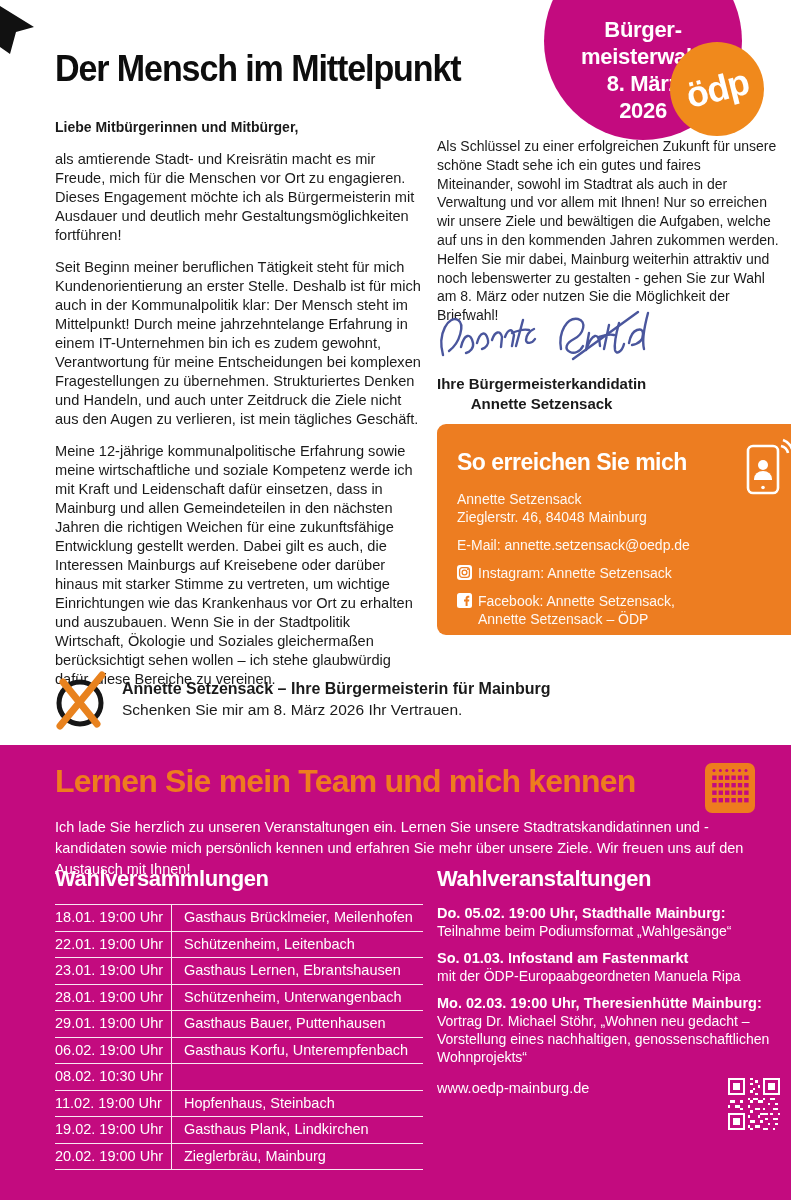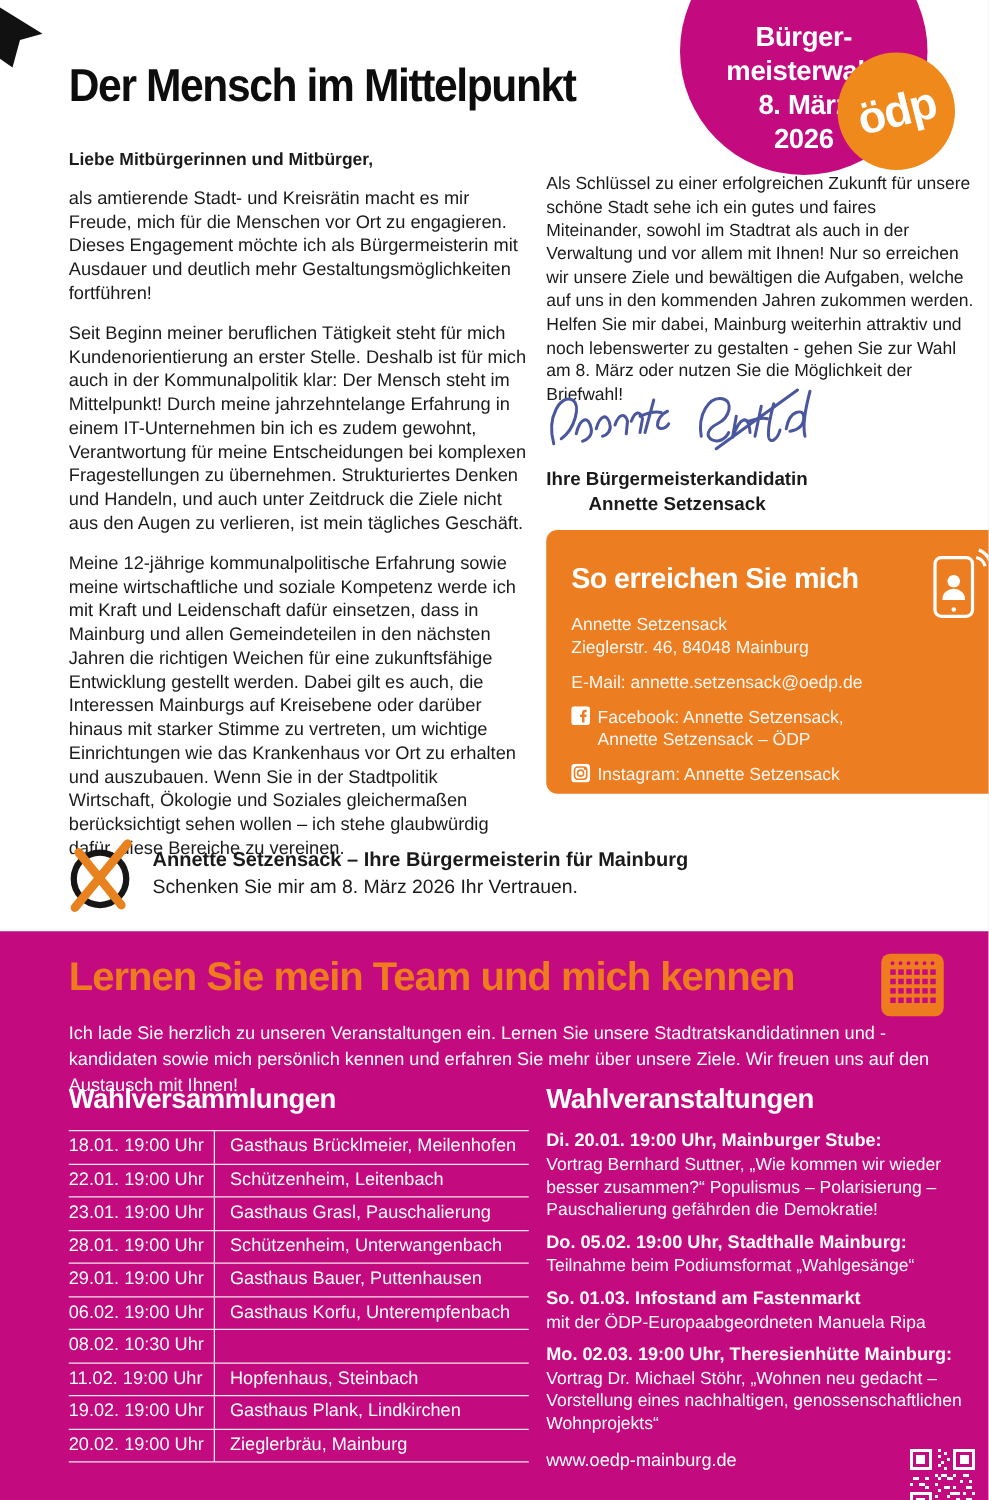--- a/index.html
+++ b/index.html
@@ -119,36 +119,36 @@
       <circle cx="19" cy="50.5" r="1.8" fill="#fff"></circle>
       <path d="M37,9 a9,9 0 0 1 7,7" fill="none" stroke="#fff" stroke-width="2.6"></path>
       <path d="M39,3 a15,15 0 0 1 9,9" fill="none" stroke="#fff" stroke-width="2.6"></path>
     </svg>
     <div class="contact-title">So erreichen Sie mich</div>
     <div class="contact-line">Annette Setzensack</div>
     <div class="contact-line">Zieglerstr. 46, 84048 Mainburg</div>
     <div class="contact-line contact-gap">E-Mail: annette.setzensack@oedp.de</div>
     <div class="sns-row">
       <svg class="sns-icon" width="15" height="15" viewBox="0 0 15 15">
+        <rect x="0" y="0" width="15" height="15" rx="3" fill="#fff"></rect>
+        <rect x="2.6" y="2.6" width="9.8" height="9.8" rx="2.6" fill="none" stroke="#ed7d21" stroke-width="1.3"></rect>
+        <circle cx="7.5" cy="7.5" r="2.4" fill="none" stroke="#ed7d21" stroke-width="1.3"></circle>
+        <circle cx="10.9" cy="4.2" r="0.9" fill="#ed7d21"></circle>
+      </svg>
+      <div class="contact-line">Instagram: Annette Setzensack</div>
+    </div>
+    <div class="sns-row">
+      <svg class="sns-icon" width="15" height="15" viewBox="0 0 15 15">
         <rect x="0" y="0" width="15" height="15" rx="2.5" fill="#fff"></rect>
         <path d="M8.6,13 v-4.4 h-1.6 v-2 h1.6 v-1.3 c0,-1.6 1,-2.5 2.3,-2.5 h1.4 v2 h-1 c-0.5,0 -0.7,0.2 -0.7,0.8 v1 h1.7 l-0.2,2 h-1.5 v4.4 z" fill="#ed7d21"></path>
       </svg>
       <div class="contact-line">
         <div>Facebook: Annette Setzensack,</div>
         <div>Annette Setzensack – ÖDP</div>
       </div>
-    </div>
-    <div class="sns-row">
-      <svg class="sns-icon" width="15" height="15" viewBox="0 0 15 15">
-        <rect x="0" y="0" width="15" height="15" rx="3" fill="#fff"></rect>
-        <rect x="2.6" y="2.6" width="9.8" height="9.8" rx="2.6" fill="none" stroke="#ed7d21" stroke-width="1.3"></rect>
-        <circle cx="7.5" cy="7.5" r="2.4" fill="none" stroke="#ed7d21" stroke-width="1.3"></circle>
-        <circle cx="10.9" cy="4.2" r="0.9" fill="#ed7d21"></circle>
-      </svg>
-      <div class="contact-line">Instagram: Annette Setzensack</div>
     </div>
   </div>
 
   <svg class="vote-icon" width="64" height="72" viewBox="0 0 64 72">
     <circle cx="31" cy="37" r="21" fill="none" stroke="#161616" stroke-width="5"></circle>
     <line x1="11" y1="60" x2="53" y2="9" stroke="#e8821e" stroke-width="7" stroke-linecap="round"></line>
     <line x1="14" y1="16" x2="48" y2="58" stroke="#e8821e" stroke-width="7" stroke-linecap="round"></line>
   </svg>
   <div class="vote-text">
     <div class="b">Annette Setzensack – Ihre Bürgermeisterin für Mainburg</div>
@@ -200,21 +200,21 @@
         <div class="mrow">
             <div class="mdate">18.01. 19:00 Uhr</div>
             <div class="mvenue">Gasthaus Brücklmeier, Meilenhofen</div>
           </div>
         <div class="mrow">
             <div class="mdate">22.01. 19:00 Uhr</div>
             <div class="mvenue">Schützenheim, Leitenbach</div>
           </div>
         <div class="mrow">
             <div class="mdate">23.01. 19:00 Uhr</div>
-            <div class="mvenue">Gasthaus Grasl, Pauschalierung</div>
+            <div class="mvenue">Gasthaus Lernen, Ebrantshausen</div>
           </div>
         <div class="mrow">
             <div class="mdate">28.01. 19:00 Uhr</div>
             <div class="mvenue">Schützenheim, Unterwangenbach</div>
           </div>
         <div class="mrow">
             <div class="mdate">29.01. 19:00 Uhr</div>
             <div class="mvenue">Gasthaus Bauer, Puttenhausen</div>
           </div>
         <div class="mrow">
@@ -234,24 +234,20 @@
           </div>
         <div class="mrow">
             <div class="mdate">20.02. 19:00 Uhr</div>
             <div class="mvenue">Zieglerbräu, Mainburg</div>
           </div>
       </div>
     </div>
 
     <div class="events">
       <div class="subhead">Wahlveranstaltungen</div>
-      <div class="event">
-        <div class="etitle">Di. 20.01. 19:00 Uhr, Mainburger Stube:</div>
-        <div>Vortrag Bernhard Suttner, „Wie kommen wir wieder besser zusammen?“ Populismus – Polarisierung – Pauschalierung gefährden die Demokratie!</div>
-      </div>
       <div class="event">
         <div class="etitle">Do. 05.02. 19:00 Uhr, Stadthalle Mainburg:</div>
         <div>Teilnahme beim Podiumsformat „Wahlgesänge“</div>
       </div>
       <div class="event">
         <div class="etitle">So. 01.03. Infostand am Fastenmarkt</div>
         <div>mit der ÖDP-Europaabgeordneten Manuela Ripa</div>
       </div>
       <div class="event">
         <div class="etitle">Mo. 02.03. 19:00 Uhr, Theresienhütte Mainburg:</div>

